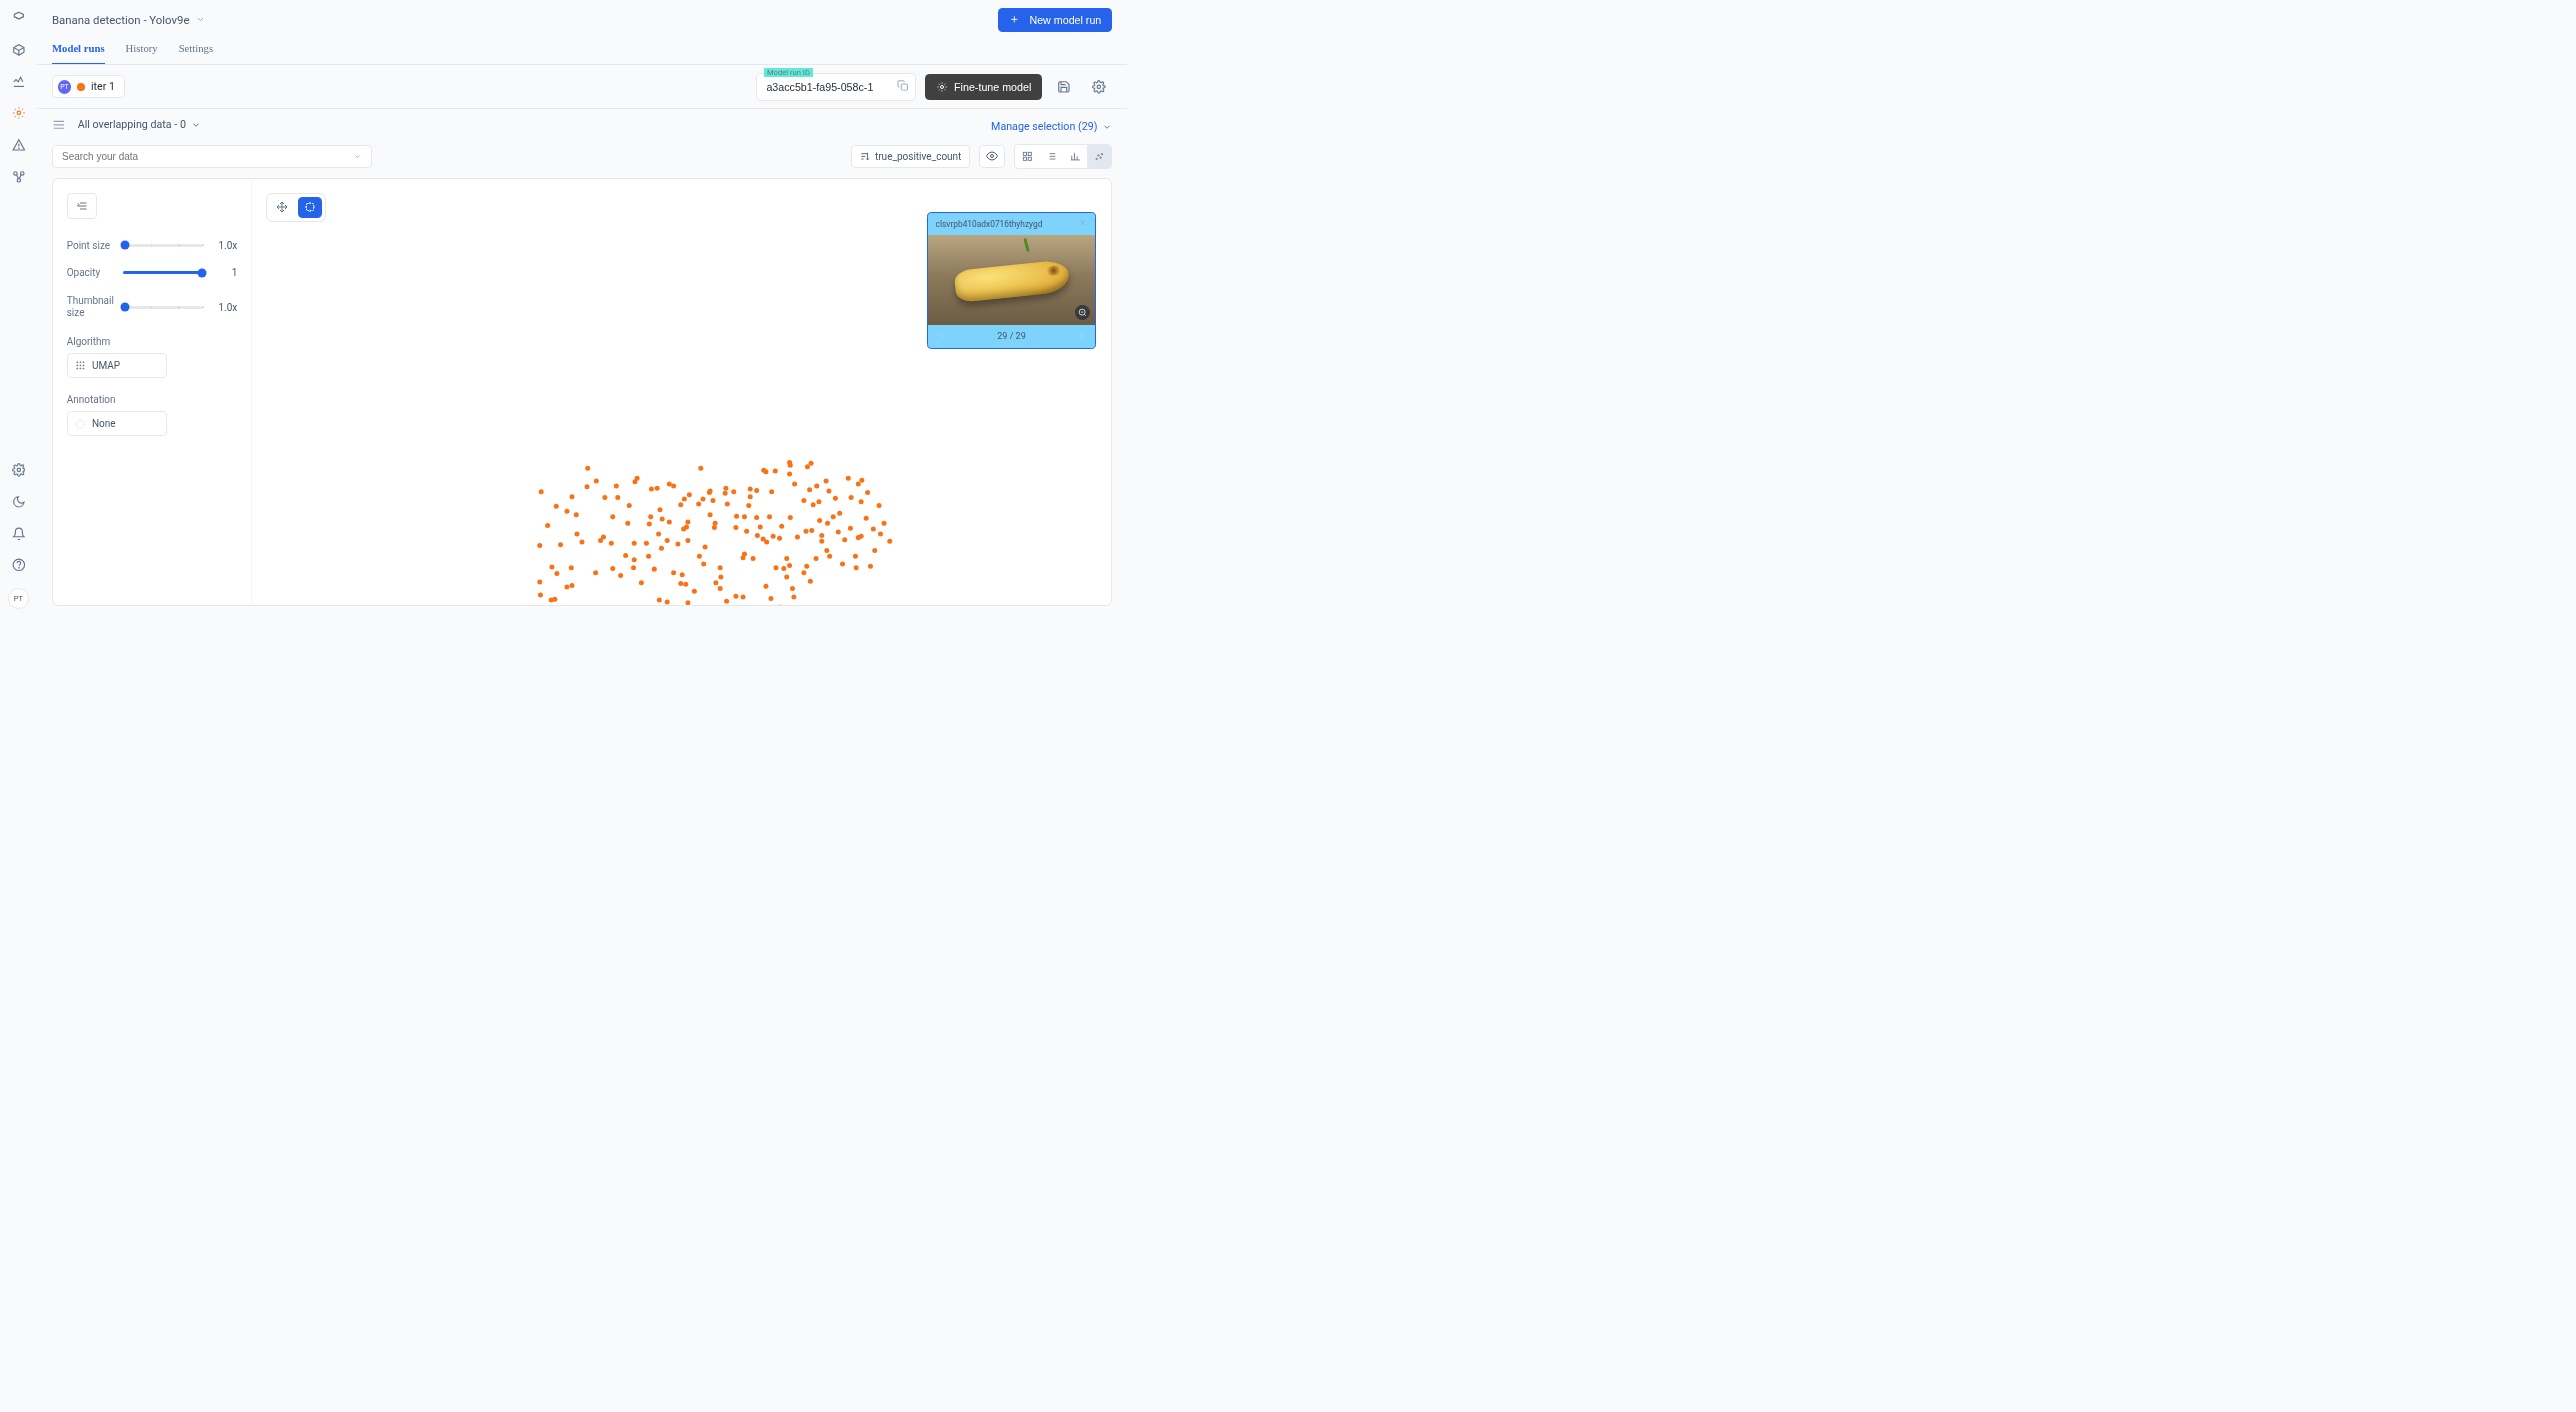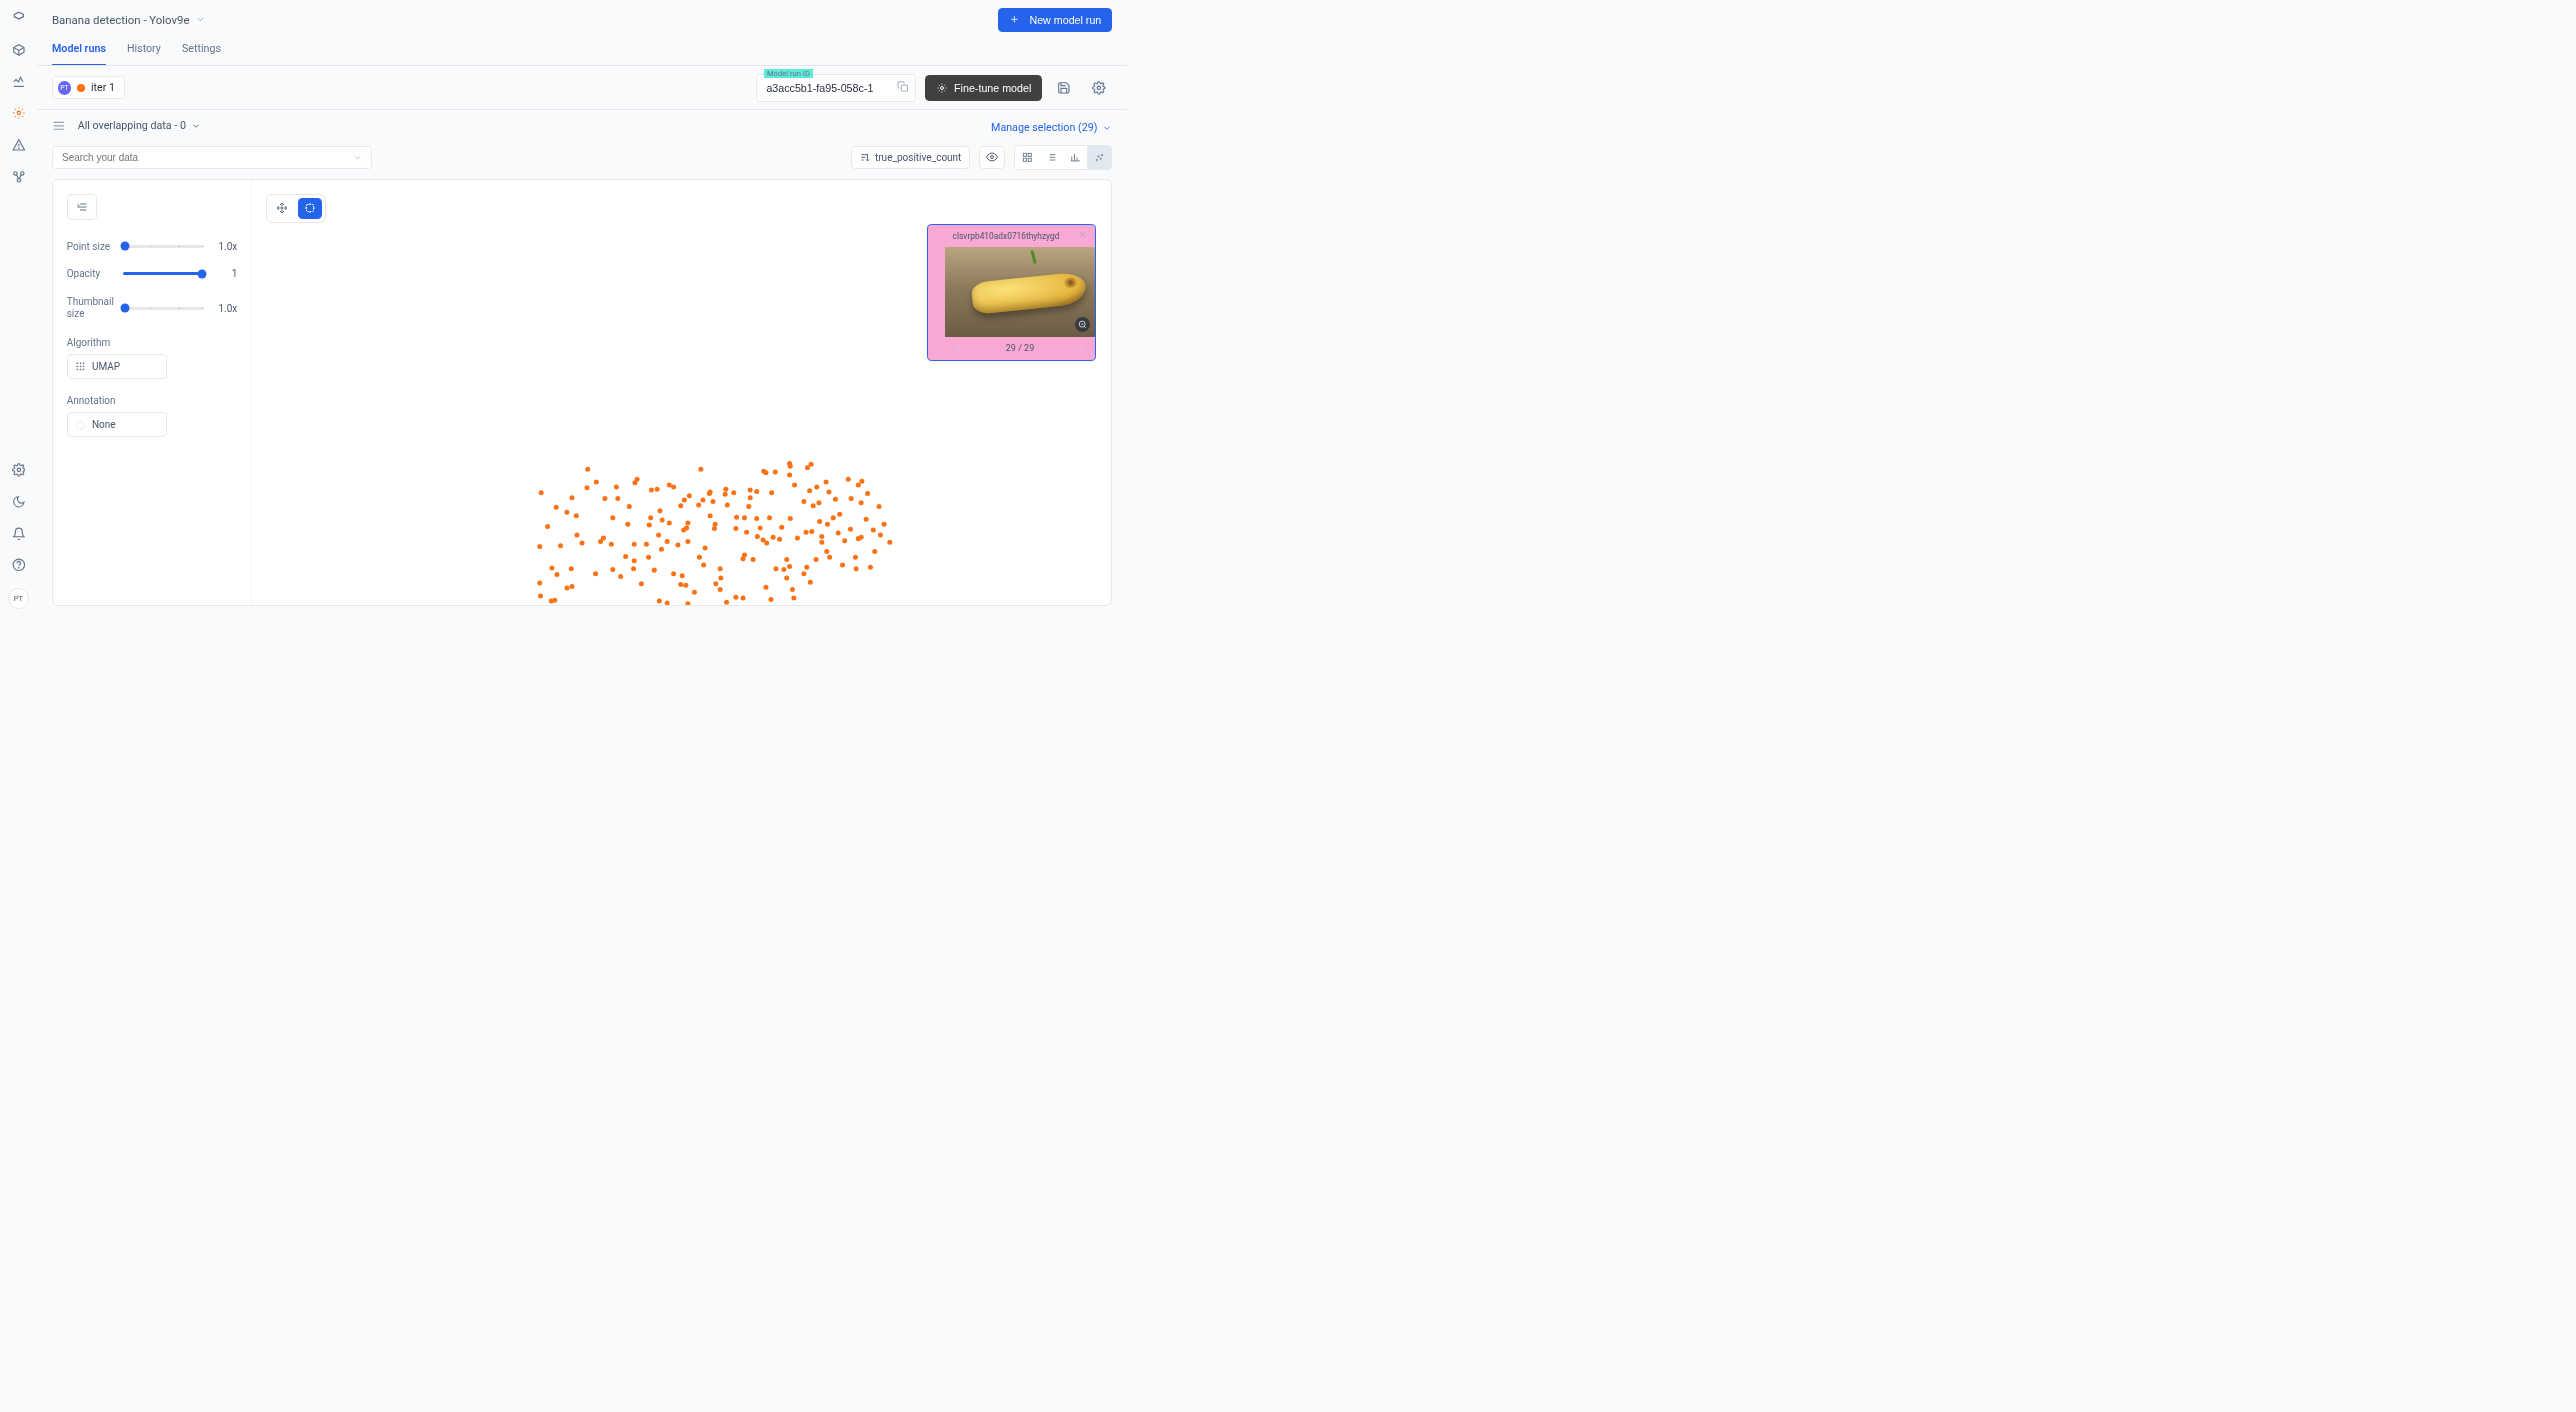--- a/index.html
+++ b/index.html
@@ -66,20 +66,21 @@
   font-size: 10.7px;
   display: flex; align-items: center; gap: 10px;
   cursor: pointer;
 }
 
 
 .tabs {
   display: flex; gap: 21px;
   padding: 10.7px 15px 0 15px;
   border-bottom: 0.8px solid #e5e7eb;
+  font-family: Liberation Serif, serif;
 }
 .tab {
   padding-bottom: 9px;
   color: #64748b;
   cursor: pointer;
   font-size: 10.7px;
 }
 .tab.active {
   color: #2563eb;
   font-weight: 600;
@@ -249,27 +250,26 @@
 .plot-tool {
   width: 24px; height: 21px;
   display: flex; align-items: center; justify-content: center;
   border-radius: 4.6px; color: #64748b; cursor: pointer;
 }
 .plot-tool.active { background: #2563eb; color: #fff; }
 
 .scatter { position: absolute; inset: 0; }
 
 .preview-card {
-  position: absolute; top: 44px; right: 15px;
+  position: absolute; top: 33px; right: 15px;
   width: 169px;
   border: 1.5px solid #2563eb;
   border-radius: 4.6px;
-  background: #f9a8d4;
+  background: #7dd3fc;
   overflow: hidden;
-  padding-left: 17px;
 }
 .preview-head {
   display: flex; align-items: center; justify-content: space-between;
   padding: 5.3px 7.6px; font-size: 8.4px; color: #475569;
 }
 .preview-img {
   height: 90px;
   position: relative;
   background: linear-gradient(180deg, #b9a57f 0%, #8d7a5c 45%, #6a5c44 100%);
   overflow: hidden;

